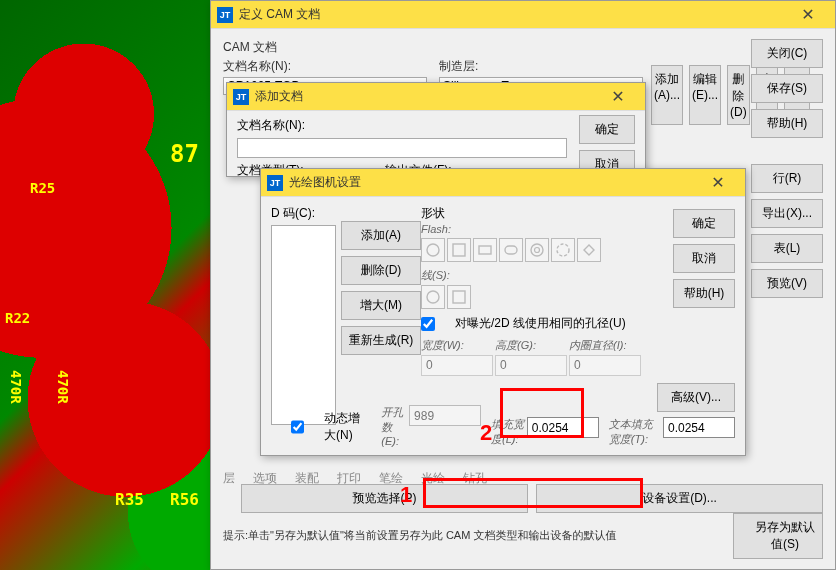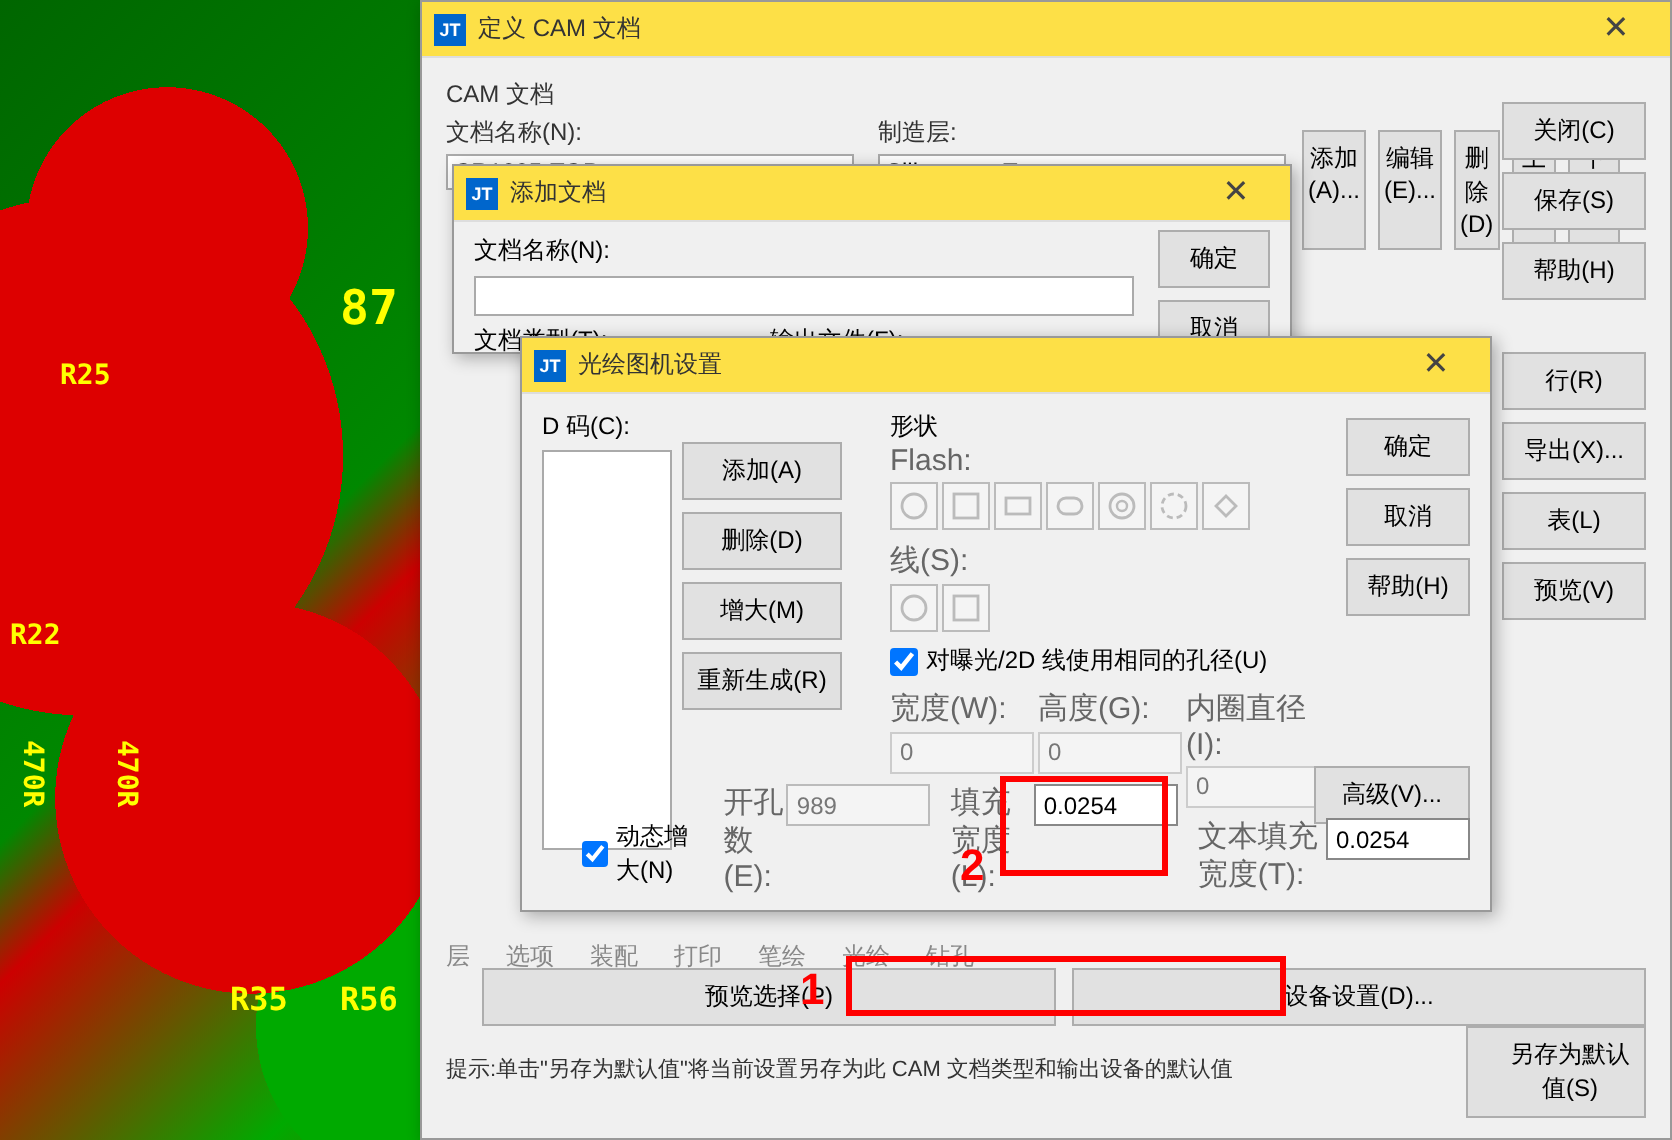--- a/index.html
+++ b/index.html
@@ -30,21 +30,21 @@
     .titlebar-text { flex: 1; color: #333; }
     .close-x { width: 42px; height: 28px; text-align: center; line-height: 28px; font-size: 16px; color: #444; cursor: pointer; }
     
     
     #dlg-cam { top: 0; left: 210px; width: 626px; height: 570px; }
     #dlg-cam .body { padding: 10px 12px; position: relative; height: calc(100% - 28px); }
     #dlg-cam .section-label { color: #333; margin-bottom: 2px; }
     #dlg-cam .textgrid { display: flex; }
     #dlg-cam .textgrid .col { flex: 1; }
     #dlg-cam .listbox { border: 1px solid #aaa; background: #fff; height: 18px; overflow: hidden; padding: 1px 3px; margin-top: 2px; }
-    #dlg-cam .rightcol { position: absolute; right: 12px; top: 10px; width: 72px; display: flex; flex-direction: column; gap: 6px; margin-top: 12px; }
+    #dlg-cam .rightcol { position: absolute; right: 12px; top: 10px; width: 72px; display: flex; flex-direction: column; gap: 6px; }
     #dlg-cam .bottom-tabs { position: absolute; bottom: 82px; left: 12px; right: 100px; display: flex; gap: 18px; color: #888; }
     #dlg-cam .bottom-row { position: absolute; bottom: 56px; left: 30px; right: 12px; display: flex; gap: 8px; }
     #dlg-cam .note-row { position: absolute; bottom: 10px; left: 12px; right: 12px; display: flex; align-items: center; gap: 6px; }
     #dlg-cam .note-row .note-text { flex: 1; font-size: 11px; line-height: 1.4; color: #333; }
     
     .btn { border: 1px solid #adadad; background: #e1e1e1; padding: 5px 2px; text-align: center; cursor: pointer; min-height: 24px; }
     .btn.wide { flex: 1; }
     
     
     #dlg-add { top: 82px; left: 226px; width: 420px; height: 95px; z-index: 2; }
@@ -53,41 +53,41 @@
     #dlg-add .row label { width: 72px; }
     #dlg-add input[type=text], #dlg-add .field { border: 1px solid #aaa; background: #fff; height: 20px; flex: 1; }
     #dlg-add .rbtns { position: absolute; right: 10px; top: 32px; width: 56px; display: flex; flex-direction: column; gap: 6px; }
     
     
     #dlg-photo { top: 168px; left: 260px; width: 486px; height: 288px; z-index: 3; }
     #dlg-photo .body { padding: 8px 24px; position: relative; height: calc(100% - 28px); }
     #dlg-photo .dcode-area { position: absolute; left: 10px; top: 8px; width: 150px; }
     #dlg-photo .dcode-list { border: 1px solid #aaa; background: #fff; width: 65px; height: 200px; margin-top: 3px; }
     #dlg-photo .dcol-buttons { position: absolute; left: 80px; top: 24px; width: 80px; display: flex; flex-direction: column; gap: 6px; }
-    #dlg-photo .shape-area { position: absolute; left: 184px; top: 8px; width: 220px; }
+    #dlg-photo .shape-area { position: absolute; left: 160px; top: 8px; width: 220px; }
     #dlg-photo .shape-row { display: flex; gap: 2px; margin-top: 2px; margin-bottom: 6px; }
     #dlg-photo .sh { width: 24px; height: 24px; border: 1px solid #bbb; background: #f4f4f4; display: flex; align-items: center; justify-content: center; }
     #dlg-photo .sh svg { width: 16px; height: 16px; }
     #dlg-photo .dims { display: flex; gap: 2px; margin-top: 6px; }
     #dlg-photo .dim { flex: 1; }
     #dlg-photo .dimv { border: 1px solid #ccc; background: #f4f4f4; height: 21px; padding: 2px 4px; color: #777; margin-top: 2px; }
     #dlg-photo .rbtns { position: absolute; right: 10px; top: 12px; width: 62px; display: flex; flex-direction: column; gap: 6px; }
     #dlg-photo .adv { position: absolute; right: 10px; top: 186px; width: 78px; }
     #dlg-photo .bottom-inputs { position: absolute; left: 30px; right: 10px; bottom: 8px; display: flex; align-items: flex-end; gap: 10px; }
     #dlg-photo .bottom-inputs .grp { display: flex; flex-direction: row; }
     #dlg-photo .bottom-inputs input { border: 1px solid #888; height: 21px; width: 72px; padding: 0 4px; }
     #dlg-photo .bottom-inputs input.ro { background: #f4f4f4; color: #777; border-color: #bbb; }
-    #dlg-photo .chk { display: flex; align-items: center; gap: 4px; }
+    #dlg-photo .chk { display: flex; align-items: center; gap: 20px; }
     #dlg-photo .chk input { width: 14px; height: 14px; }
     
     
     .callout-box { position: absolute; border: 3px solid red; pointer-events: none; z-index: 10; }
     .callout-num { position: absolute; color: red; font-size: 22px; font-weight: bold; z-index: 10; }
     
-    label.small { color: #666; font-size: 15px; }
+    label.small { color: #666; font-size: 11px; font-style: italic; }
   </style>
 </head>
 <body>
 
 <div class="pcb-bg"></div>
 <div class="pcb-text t1">87</div>
 <div class="pcb-text t2">470R</div>
 <div class="pcb-text t3">470R</div>
 <div class="pcb-text t4">R35</div>
 <div class="pcb-text t5">R56</div>

